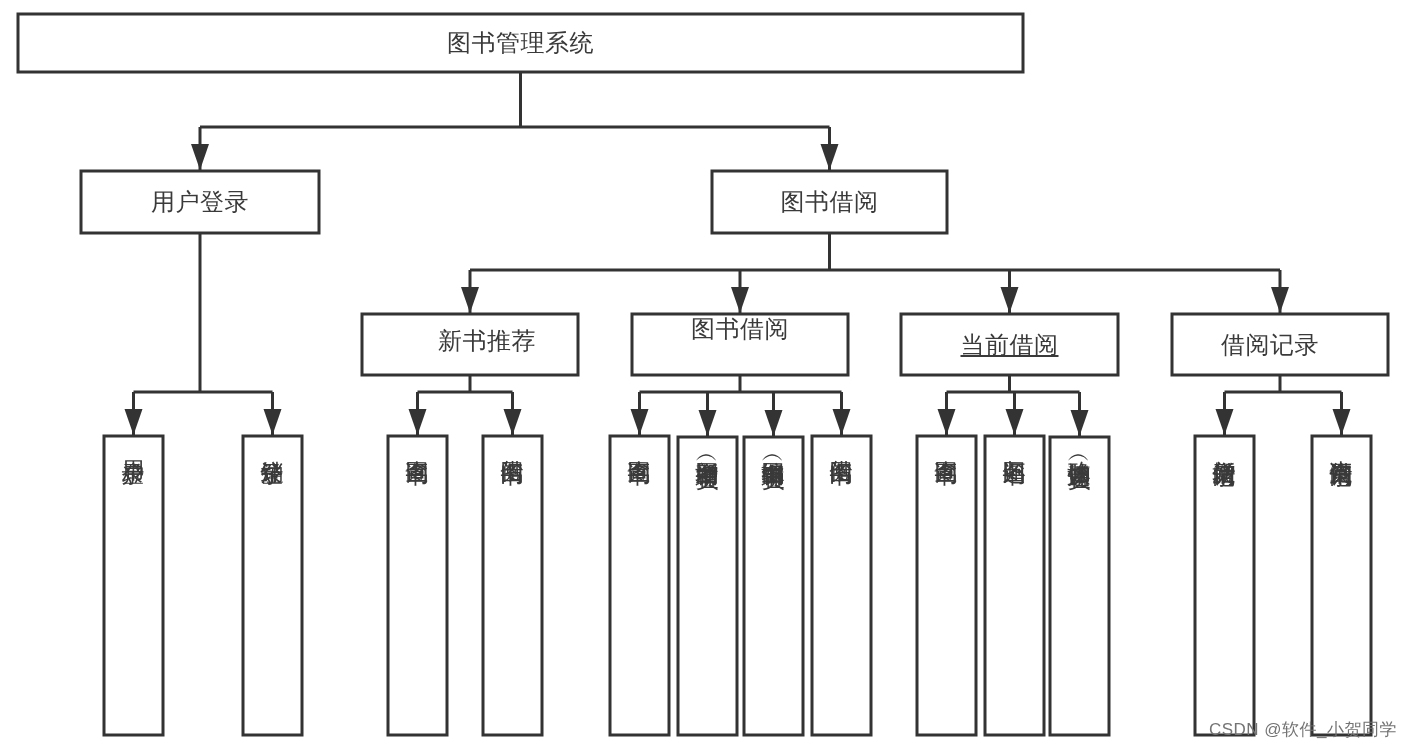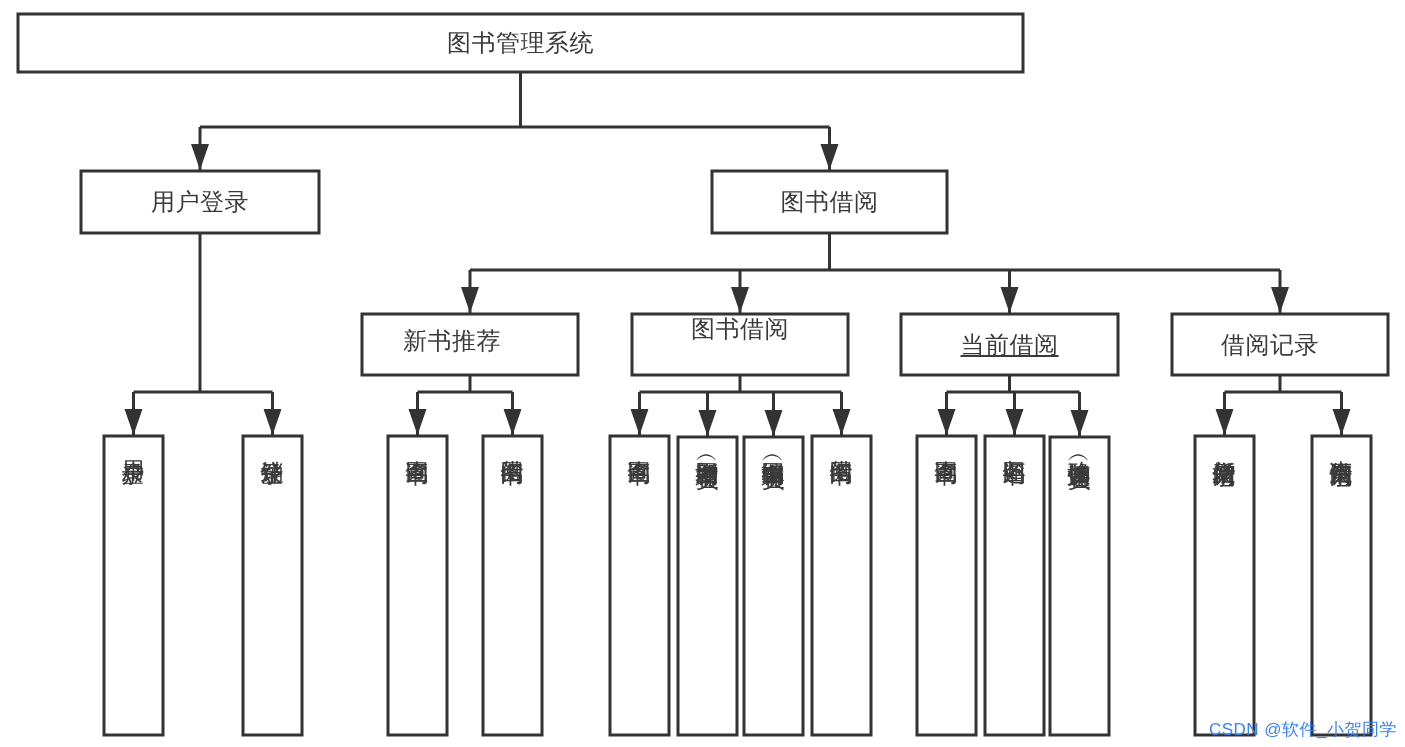--- a/index.html
+++ b/index.html
@@ -63,21 +63,21 @@
     letter-spacing: 1px;
     justify-content: flex-start;
     align-items: center;
     padding-top: 6px;
   }
   .watermark {
     position: absolute;
     right: 8px;
     bottom: 6px;
     font-size: 17px;
-    color: #3b82f6;
+    color: #737373;
     font-family: "Liberation Sans", "DejaVu Sans", sans-serif;
     white-space: nowrap;
     letter-spacing: 0.5px;
   }
 </style>
 </head>
 <body>
 
 <div id="diagram-root">
 
@@ -157,21 +157,21 @@
         <rect x="1050" y="437" width="59" height="298" class="node-box"></rect>
         <rect x="1195" y="436" width="59" height="299" class="node-box"></rect>
         <rect x="1312" y="436" width="59" height="299" class="node-box"></rect>
       </g>
   </svg>
 
   <div id="labels">
       <div class="node-label horizontal" style="left: 18px; top: 14px; width: 1005px; height: 58px;">图书管理系统</div>
       <div class="node-label horizontal" style="left: 81px; top: 171px; width: 238px; height: 62px;">用户登录</div>
       <div class="node-label horizontal" style="left: 712px; top: 171px; width: 235px; height: 62px;">图书借阅</div>
-      <div class="node-label horizontal" style="left: 344px; top: 314px; width: 216px; height: 54px;">新书推荐</div>
+      <div class="node-label horizontal" style="left: 379px; top: 314px; width: 216px; height: 54px;">新书推荐</div>
       <div class="node-label horizontal" style="left: 632px; top: 298px; width: 216px; height: 61px;">图书借阅</div>
       <div class="node-label horizontal" style="left: 901px; top: 314px; width: 217px; height: 61px; text-decoration: underline;">当前借阅</div>
       <div class="node-label horizontal" style="left: 1172px; top: 314px; width: 196px; height: 61px;">借阅记录</div>
       <div class="node-label vertical" style="left: 104px; top: 436px; width: 59px; height: 299px;">用户登录</div>
       <div class="node-label vertical" style="left: 243px; top: 436px; width: 59px; height: 299px;">注销登录</div>
       <div class="node-label vertical" style="left: 388px; top: 436px; width: 59px; height: 299px;">查询图书</div>
       <div class="node-label vertical" style="left: 483px; top: 436px; width: 59px; height: 299px;">借阅图书</div>
       <div class="node-label vertical" style="left: 610px; top: 436px; width: 59px; height: 299px;">查询图书</div>
       <div class="node-label vertical" style="left: 678px; top: 437px; width: 59px; height: 298px;">新增图书（管理员）</div>
       <div class="node-label vertical" style="left: 744px; top: 437px; width: 59px; height: 298px;">编辑图书（管理员）</div>

